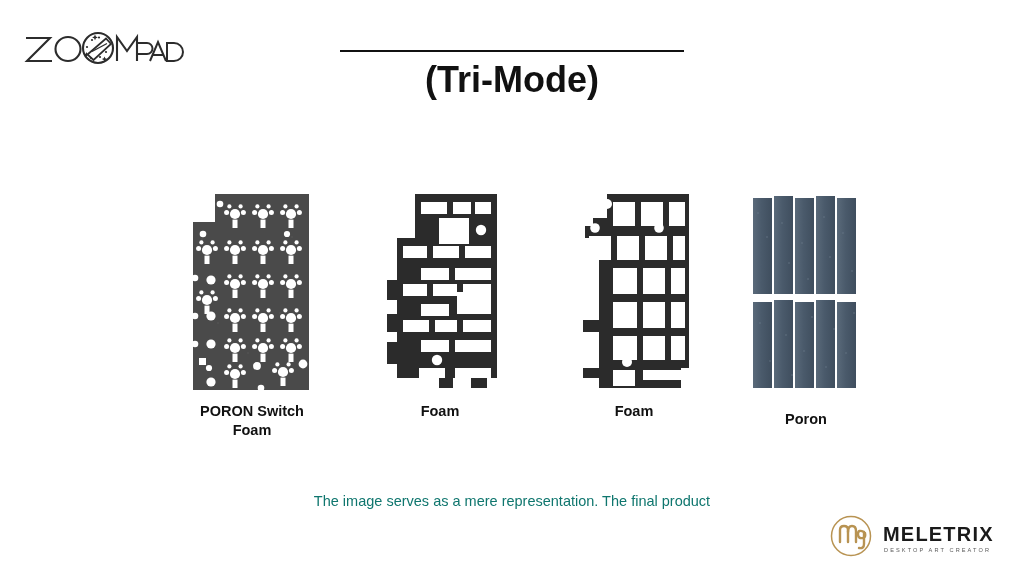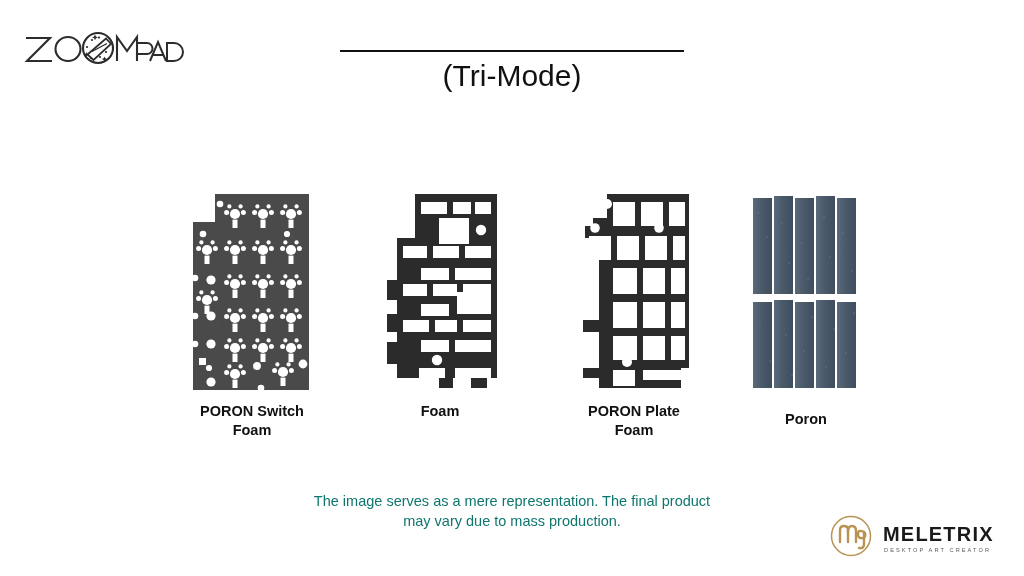--- a/index.html
+++ b/index.html
@@ -40,22 +40,22 @@
     line-height: 1.12;
     color: #111111;
   }
   #title-rule {
     width: 344px;
     height: 2px;
     background: #111111;
     margin: 6px auto 0 auto;
   }
   #page-subtitle {
-    font-size: 30px;
-    font-weight: 400;
+    font-size: 36px;
+    font-weight: 700;
     line-height: 1.15;
     margin-top: 7px;
     color: #111111;
   }
 
   
   #product-row {
     position: absolute;
     left: 0;
     top: 192px;
@@ -315,21 +315,20 @@
           <rect x="74" y="144" width="22" height="24"></rect>
           <rect x="102" y="144" width="14" height="24"></rect>
           <circle cx="58" cy="170" r="5"></circle>
 
           <rect x="44" y="178" width="22" height="16"></rect>
           <rect x="74" y="178" width="40" height="10"></rect>
         </g>
       </svg>
     </div>
     <div class="product-label">
-      <div>PORON Plate</div>
       <div>Foam</div>
     </div>
   </div>
 
   <div class="product" id="product-gasket">
     <div class="product-figure">
       <svg viewBox="0 0 130 200" width="130" height="200">
         <defs>
           <linearGradient id="gstrip" x1="0" y1="0" x2="1" y2="0">
             <stop offset="0%" stop-color="#5a6a7a"></stop>
@@ -380,21 +379,20 @@
     </div>
     <div class="product-label" id="label-gasket">
       <div>Poron</div>
     </div>
   </div>
 
 </div>
 
 <div id="disclaimer">
   <div>The image serves as a mere representation. The final product</div>
-  <div>may vary due to mass production.</div>
 </div>
 
 <div id="meletrix-logo">
   <svg viewBox="0 0 176 56" width="176" height="56" aria-hidden="true">
 
     <g>
       <circle cx="25" cy="28" r="19.5" fill="none" stroke="#b89352" stroke-width="1.5"></circle>
 
       <path d="M14 34 L14 22 Q14 18 18 18 Q22 18 22 22 L22 34" fill="none" stroke="#b89352" stroke-width="2.4" stroke-linecap="round"></path>
       <path d="M22 24 Q22 18 26 18 Q30 18 30 23 L30 34" fill="none" stroke="#b89352" stroke-width="2.4" stroke-linecap="round"></path>

